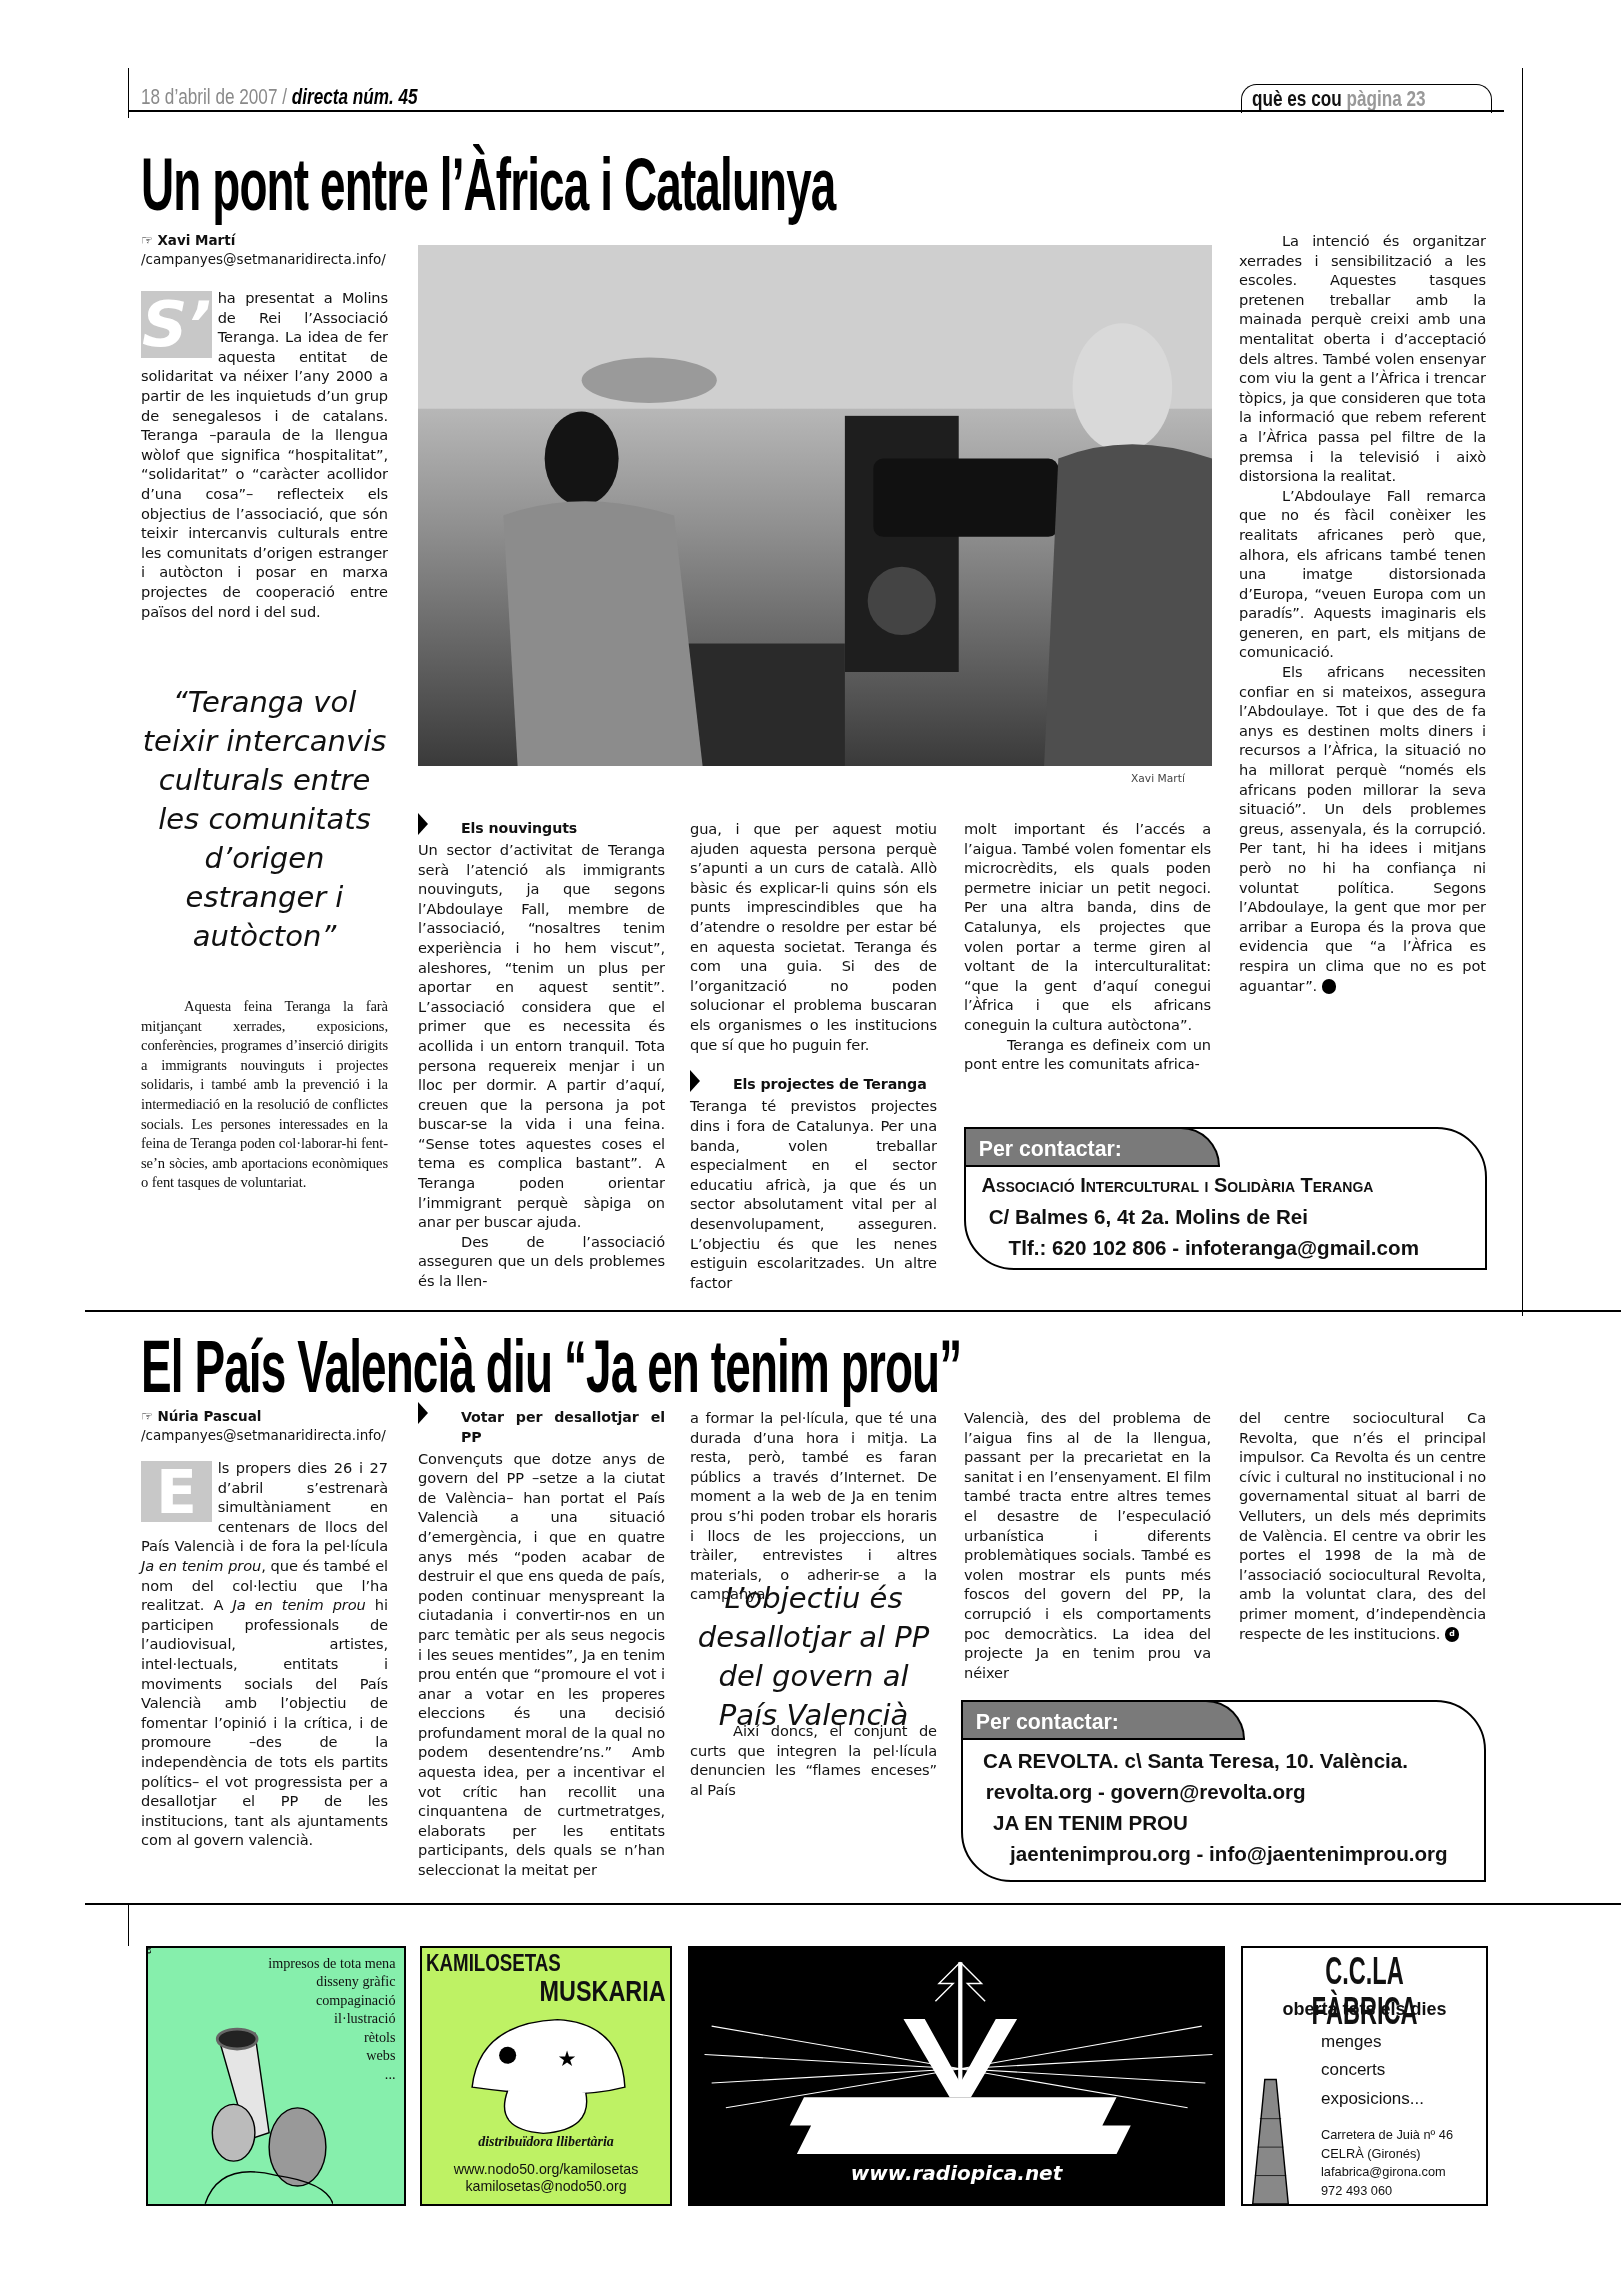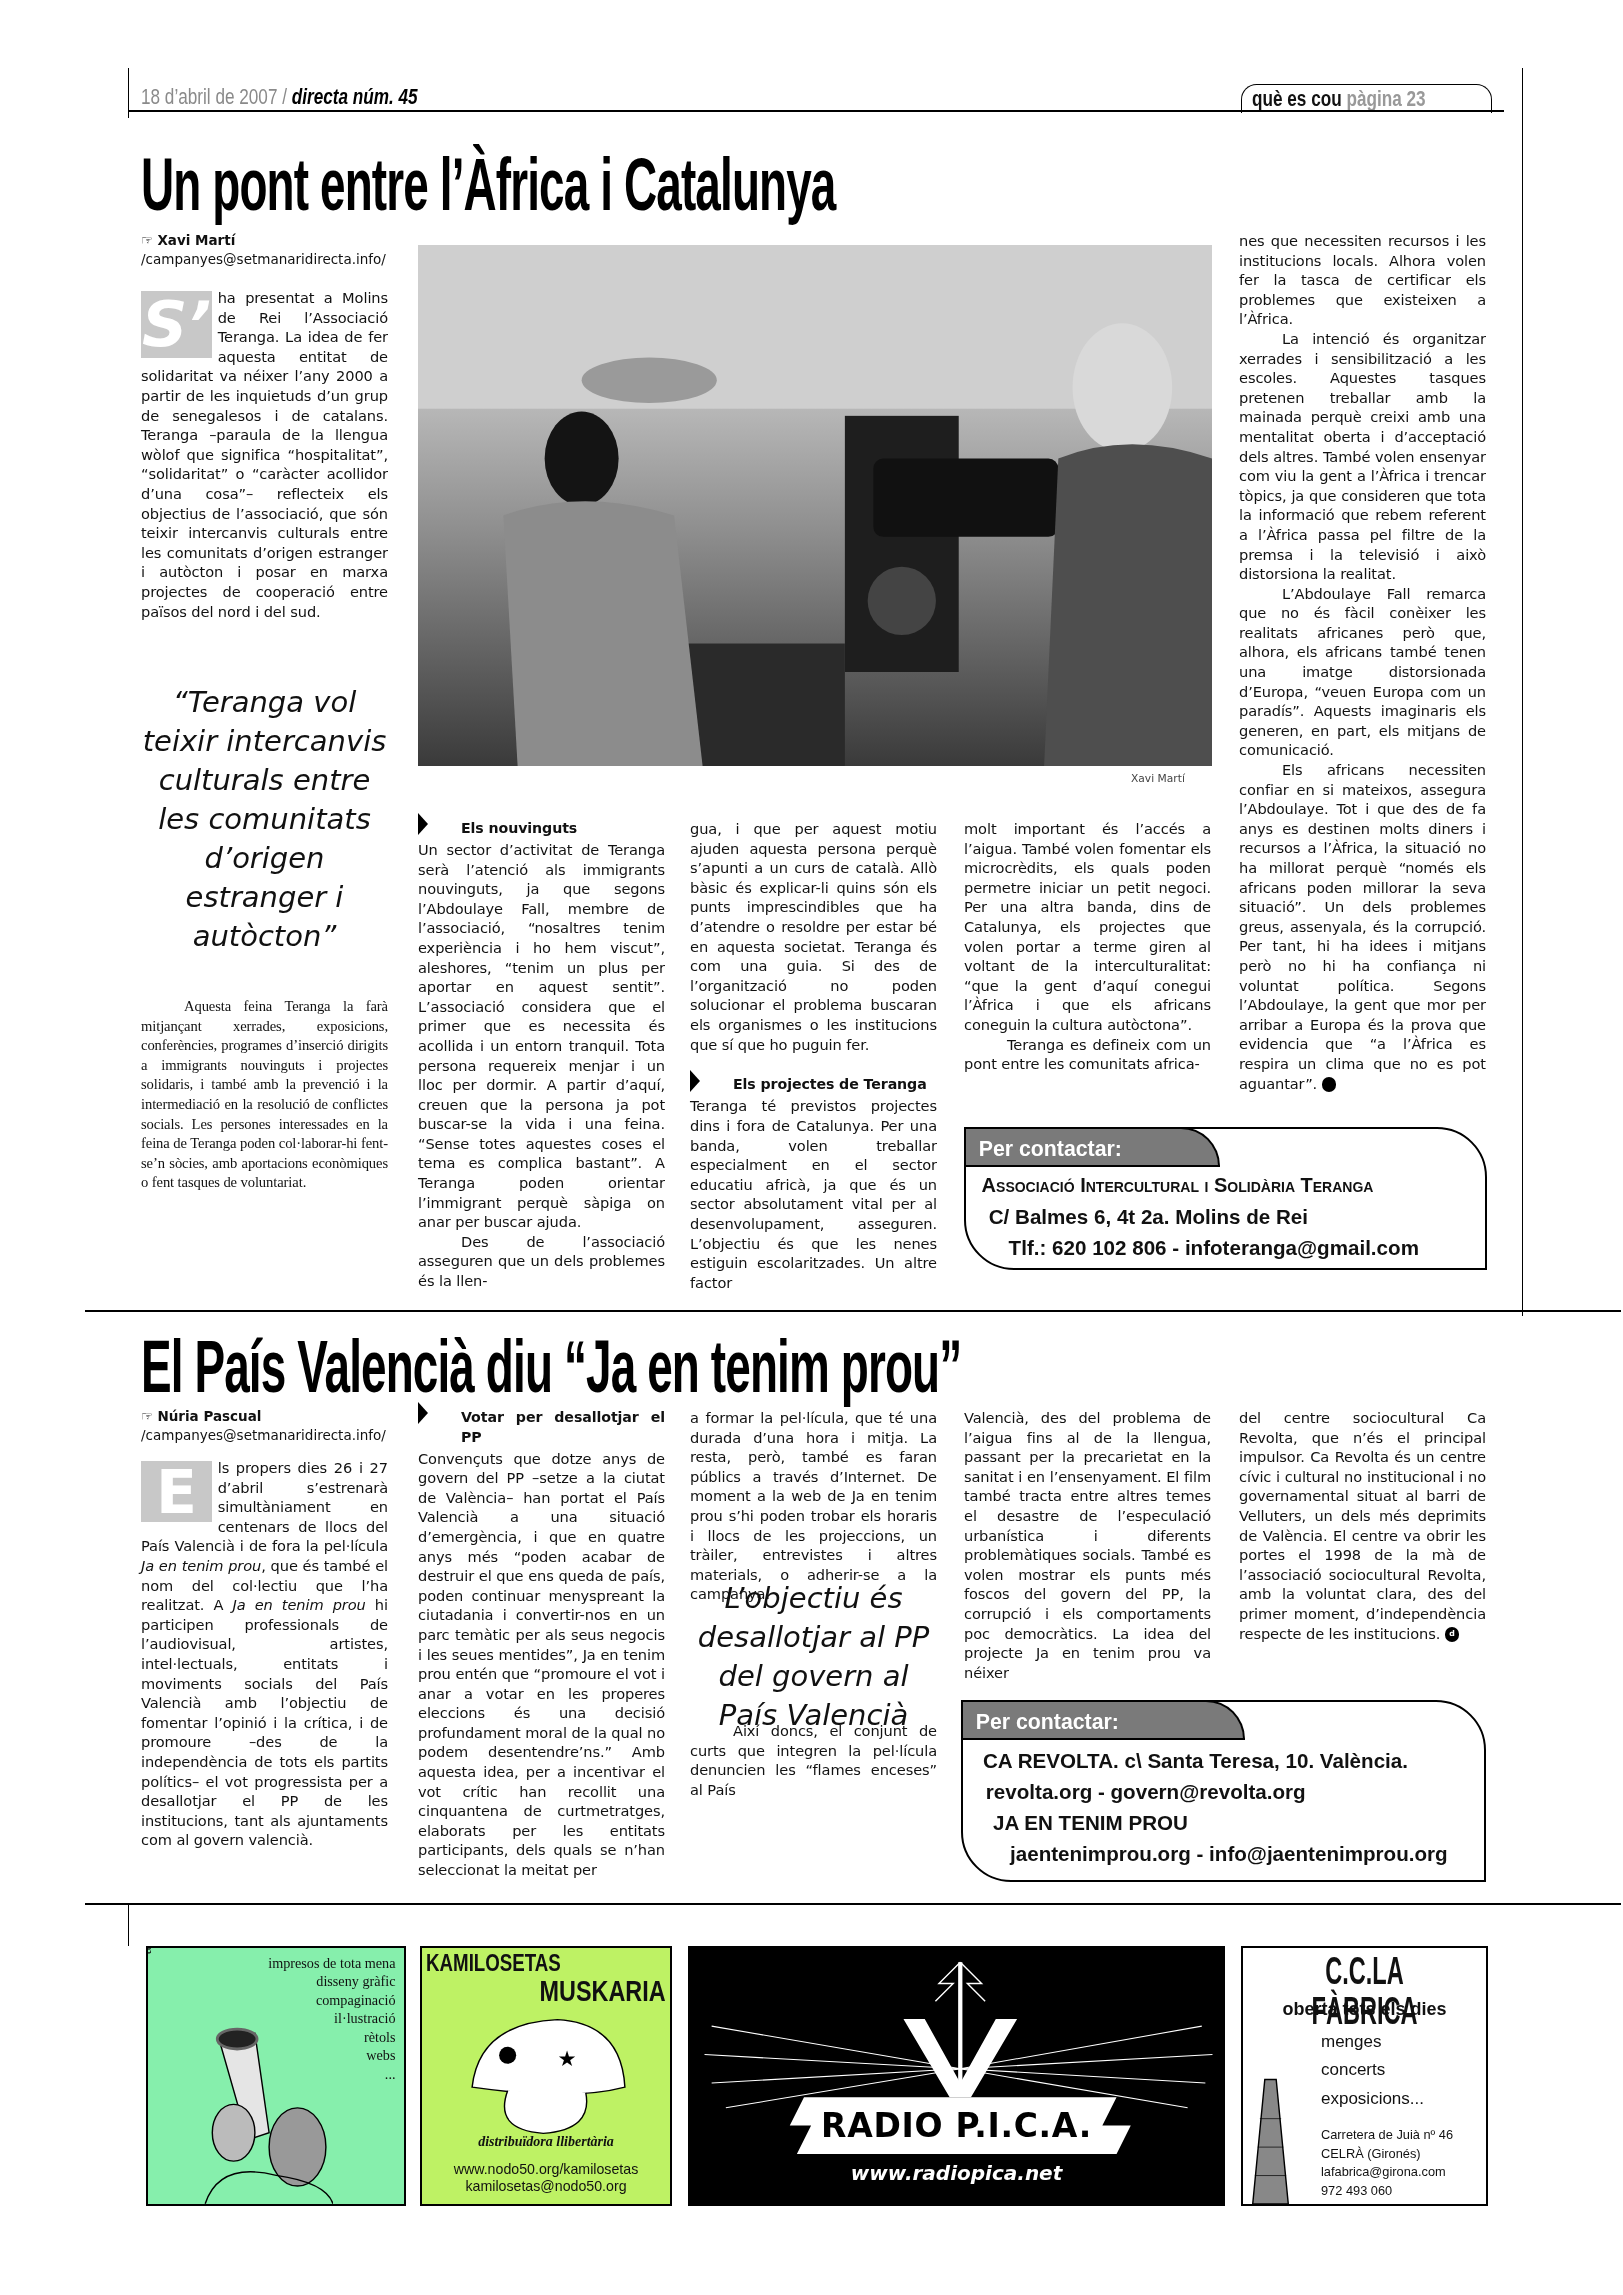--- a/index.html
+++ b/index.html
@@ -112,21 +112,20 @@
   <div class="subhead" style="margin-top:21.3px;"><span class="tri"></span><span>Els projectes de Teranga</span></div>
   <p>Teranga té previstos projectes dins i fora de Catalunya. Per una banda, volen treballar especialment en el sector educatiu africà, ja que és un sector absolutament vital per al desenvolupament, asseguren. L’objectiu és que les nenes estiguin escolaritzades. Un altre factor</p>
 </div>
 
 <div class="abs body-text" style="left:964px;top:819px;width:247px;">
   <p>molt important és l’accés a l’aigua. També volen fomentar els microcrèdits, els quals poden permetre iniciar un petit negoci. Per una altra banda, dins de Catalunya, els projectes que volen portar a terme giren al voltant de la interculturalitat: “que la gent d’aquí conegui l’Àfrica i que els africans coneguin la cultura autòctona”.</p>
   <p class="ind">Teranga es defineix com un pont entre les comunitats africa-</p>
 </div>
 
 <div class="abs body-text" style="left:1239px;top:231px;width:247px;">
-  <p>nes que necessiten recursos i les institucions locals. Alhora volen fer la tasca de certificar els problemes que existeixen a l’Àfrica.</p>
   <p class="ind">La intenció és organitzar xerrades i sensibilització a les escoles. Aquestes tasques pretenen treballar amb la mainada perquè creixi amb una mentalitat oberta i d’acceptació dels altres. També volen ensenyar com viu la gent a l’Àfrica i trencar tòpics, ja que consideren que tota la informació que rebem referent a l’Àfrica passa pel filtre de la premsa i la televisió i això distorsiona la realitat.</p>
   <p class="ind">L’Abdoulaye Fall remarca que no és fàcil conèixer les realitats africanes però que, alhora, els africans també tenen una imatge distorsionada d’Europa, “veuen Europa com un paradís”. Aquests imaginaris els generen, en part, els mitjans de comunicació.</p>
   <p class="ind"><span>Els africans necessiten confiar en si mateixos, assegura l’Abdoulaye. Tot i que des de fa anys es destinen molts diners i recursos a l’Àfrica, la situació no ha millorat perquè “només els africans poden millorar la seva situació”. Un dels problemes greus, assenyala, és la corrupció. Per tant, hi ha idees i mitjans però no hi ha confiança ni voluntat política. Segons l’Abdoulaye, la gent que mor per arribar a Europa és la prova que evidencia que “a l’Àfrica es respira un clima que no es pot aguantar”.</span> <span class="endmark">d</span></p>
 </div>
 
 <div class="abs contact" style="left:964px;top:1127px;width:519px;height:139px;border-radius:0 50px 0 50px;">
   <div class="tab" style="width:256px;">Per contactar:</div>
   <div class="lines" style="left:15.6px;top:41px;">
     <div style="font-variant:small-caps;font-size:20px;">Associació Intercultural i Solidària Teranga</div>
     <div style="padding-left:7.1px;">C/ Balmes 6, 4t 2a. Molins de Rei</div>
@@ -241,21 +240,20 @@
         <line x1="380" y1="170" x2="735" y2="150"></line>
       <line x1="380" y1="170" x2="725" y2="190"></line>
         <line x1="380" y1="170" x2="700" y2="225"></line>
     </g>
     <path d="M300 100 L330 100 L380 190 L430 100 L460 100 L395 210 L365 210 Z" fill="#fff"></path>
     <line x1="380" y1="20" x2="380" y2="200" stroke="#fff" stroke-width="6"></line>
     <path d="M380 20 l-30 30 l20 0 l-25 25" stroke="#fff" fill="none" stroke-width="2"></path>
     <path d="M380 20 l30 30 l-20 0 l25 25" stroke="#fff" fill="none" stroke-width="2"></path>
     <path d="M160 210 L600 210 L580 250 L620 250 L600 290 L150 290 L170 250 L140 250 Z" fill="#fff"></path>
   </svg>
-  <div style="position:absolute;left:0;right:0;top:158px;text-align:center;font-family:'DejaVu Sans',sans-serif;font-weight:bold;font-size:33px;color:#000;letter-spacing:0.7px;">RADIO P.I.C.A.</div>
   <div style="position:absolute;left:0;right:0;top:213px;text-align:center;font-family:'DejaVu Sans',sans-serif;font-weight:bold;font-style:italic;font-size:20px;color:#fff;">www.radiopica.net</div>
 </div>
 
 <div class="abs ad" style="left:1241px;top:1946px;width:247px;height:260px;background:#fff;">
   <div style="position:absolute;left:0;right:0;top:2.8px;text-align:center;font-family:'Liberation Sans',sans-serif;font-weight:bold;font-size:38px;line-height:40px;transform:scaleX(0.62);">C.C.LA FÀBRICA</div>
   <div style="position:absolute;left:0;right:0;top:51px;text-align:center;font-family:'Liberation Sans',sans-serif;font-weight:bold;font-size:18px;">oberta tots els dies</div>
   <svg style="position:absolute;left:5.7px;top:128px;" width="43" height="128" viewBox="0 0 60 180">
     <path d="M22 5 L38 5 L55 180 L5 180 Z" fill="#888" stroke="#000" stroke-width="2"></path>
     <line x1="15" y1="60" x2="45" y2="60" stroke="#000"></line>
       <line x1="12" y1="100" x2="48" y2="100" stroke="#000"></line>

